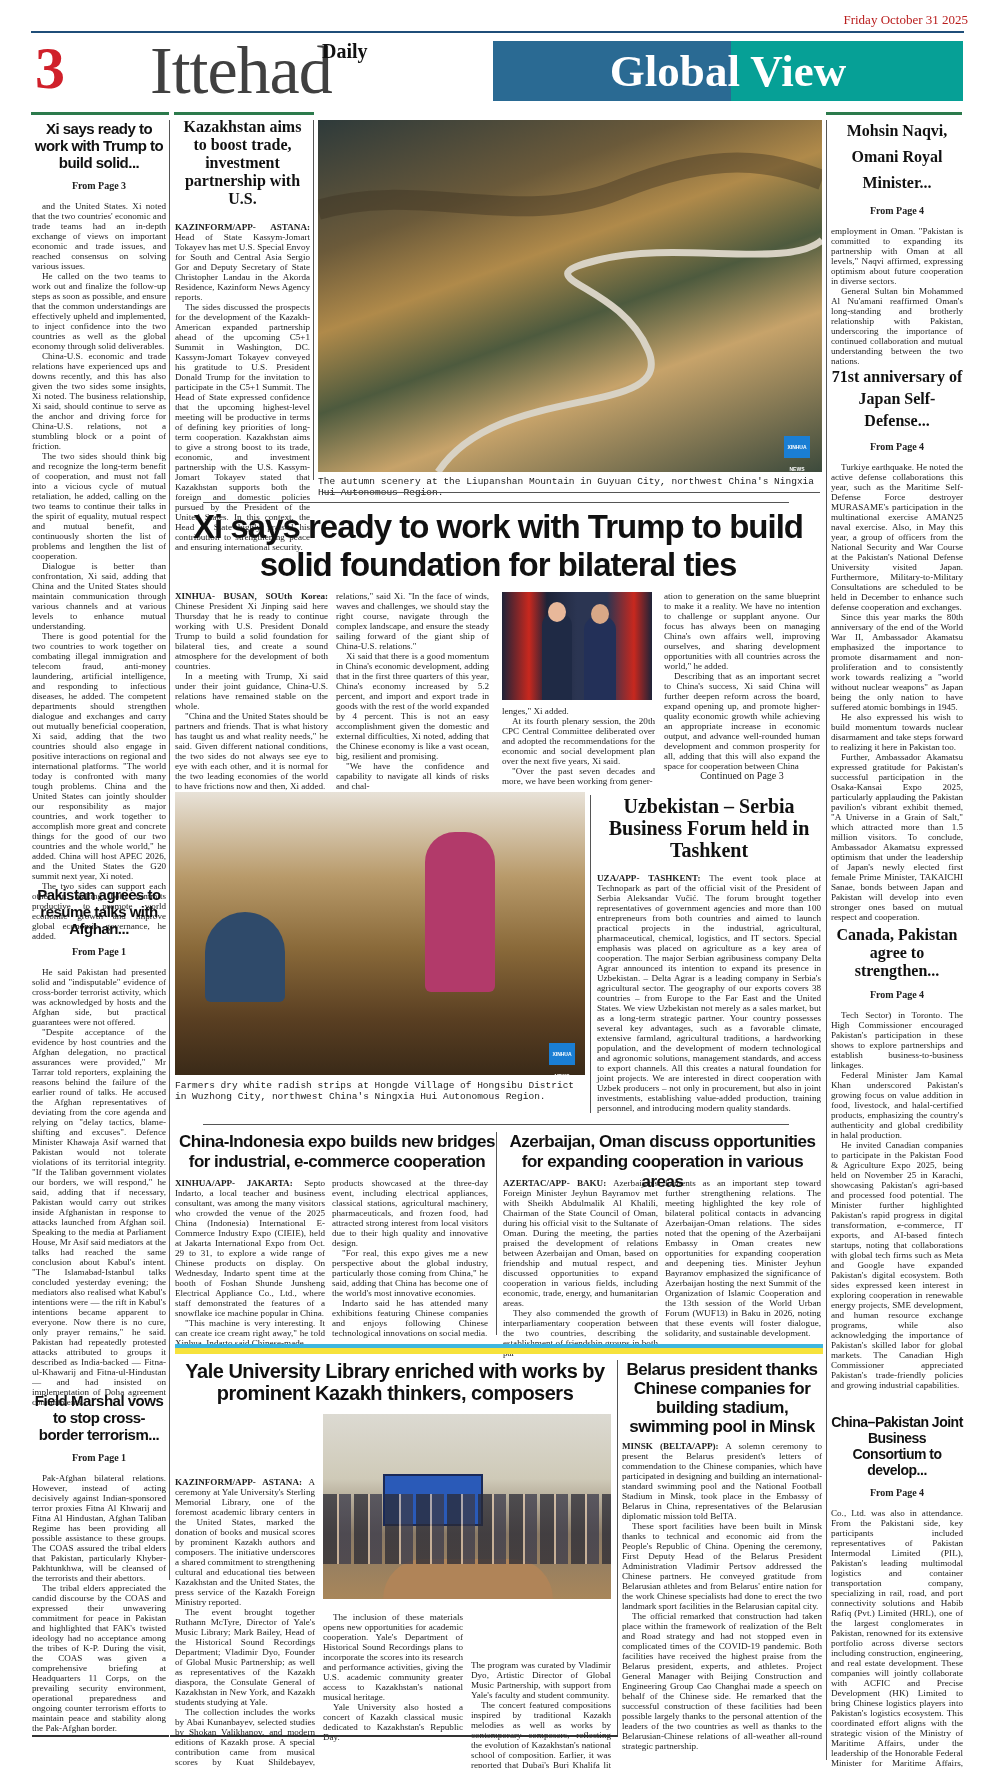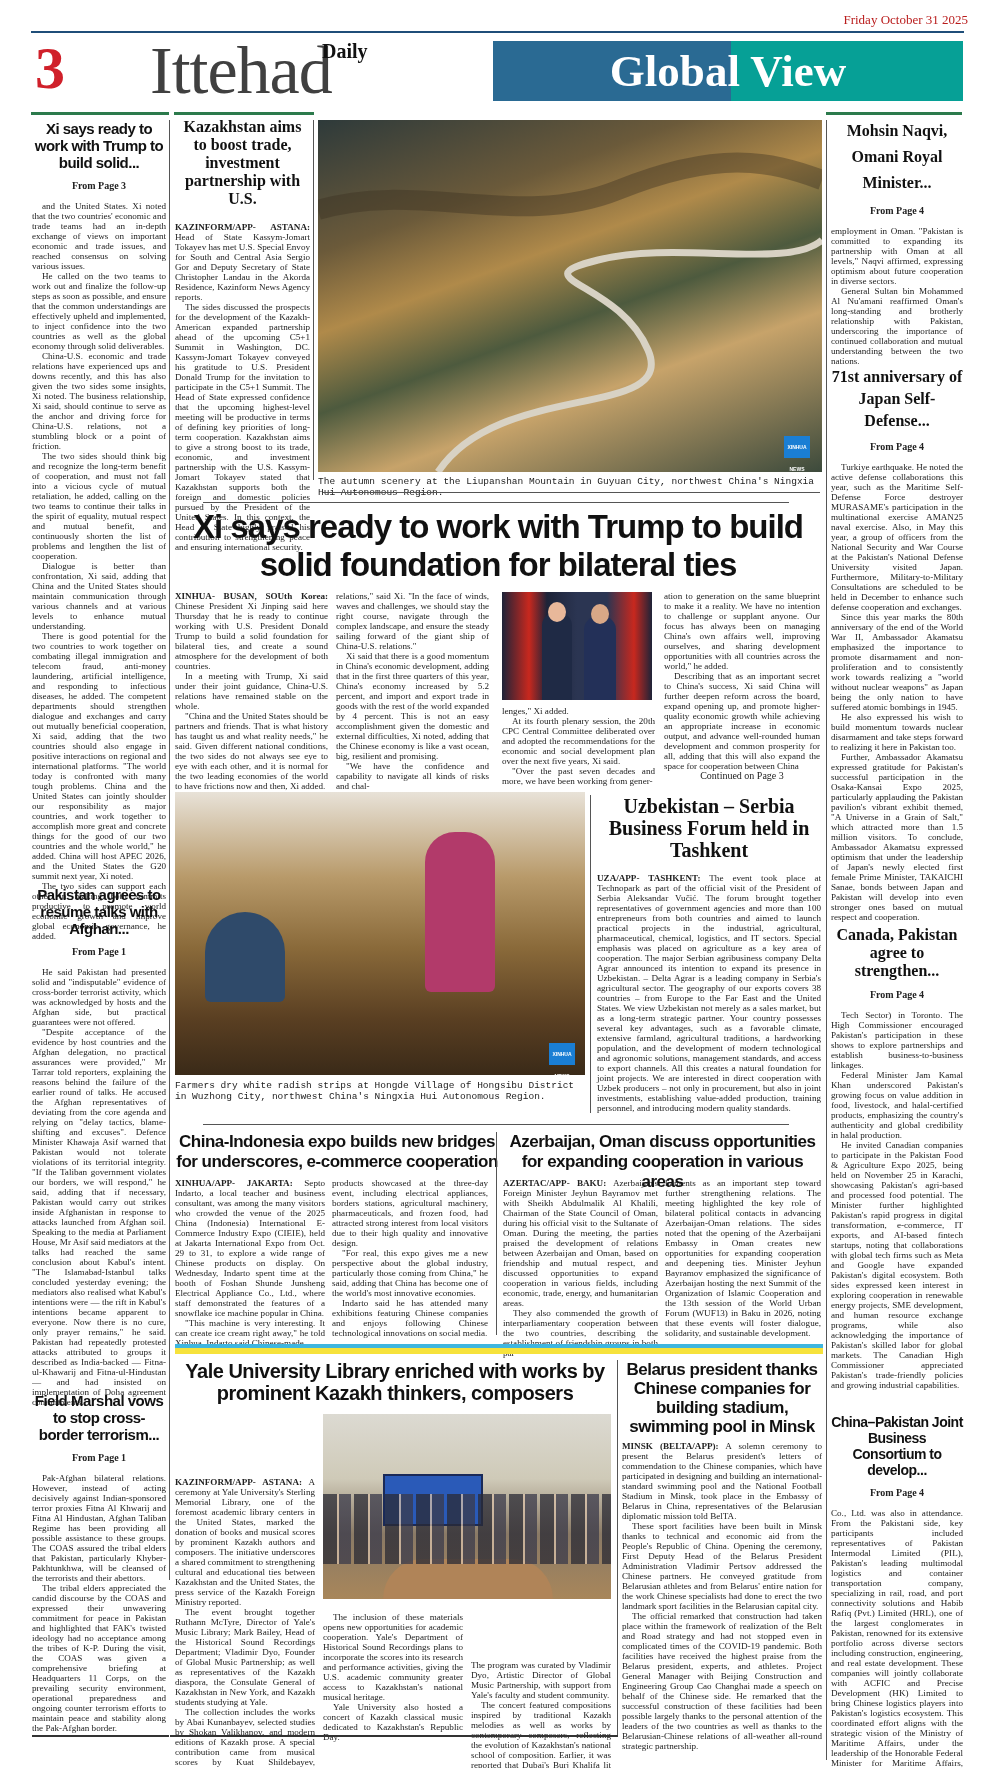--- a/index.html
+++ b/index.html
@@ -131,27 +131,27 @@
 <div class="caption" style="left:175px;top:1080px;width:412px">Farmers dry white radish strips at Hongde Village of Hongsibu District in Wuzhong City, northwest China's Ningxia Hui Autonomous Region.</div>
 
 <div class="vline" style="left:590px;top:795px;height:318px"></div>
 <div class="col" style="left:597px;top:795px;width:224px">
   <div class="head-serif" style="font-size:20px;line-height:22px;margin-bottom:12px">Uzbekistan – Serbia Business Forum held in Tashkent</div>
   <p style="text-indent:0"><span class="dateline">UZA/APP- TASHKENT:</span> <span>The event took place at Technopark as part of the official visit of the President of Serbia Aleksandar Vučić. The forum brought together representatives of government agencies and more than 100 entrepreneurs from both countries and aimed to launch practical projects in the industrial, agricultural, pharmaceutical, chemical, logistics, and IT sectors. Special emphasis was placed on agriculture as a key area of cooperation. The major Serbian agribusiness company Delta Agrar announced its intention to expand its presence in Uzbekistan. – Delta Agrar is a leading company in Serbia's agricultural sector. The geography of our exports covers 38 countries – from Europe to the Far East and the United States. We view Uzbekistan not merely as a sales market, but as a long-term strategic partner. Your country possesses several key advantages, such as a favorable climate, extensive farmland, agricultural traditions, a hardworking population, and the development of modern technological and agronomic solutions, management standards, and access to export channels. All this creates a natural foundation for joint projects. We are interested in direct cooperation with Uzbek producers – not only in procurement, but also in joint investments, establishing value-added production, training personnel, and introducing modern quality standards.</span></p>
 </div>
 
 <div class="hline" style="left:203px;width:586px;top:1124px"></div>
 
-<div class="head-cond" style="position:absolute;left:172px;top:1132px;width:330px;font-size:17px;line-height:20px">China-Indonesia expo builds new bridges for underscores, e-commerce cooperation</div>
+<div class="head-cond" style="position:absolute;left:172px;top:1132px;width:330px;font-size:17px;line-height:20px">China-Indonesia expo builds new bridges for industrial, e-commerce cooperation</div>
 <div class="col" style="left:175px;top:1178px;width:150px">
   <p style="text-indent:0"><span class="dateline">XINHUA/APP- JAKARTA:</span> <span>Septo Indarto, a local teacher and business consultant, was among the many visitors who crowded the venue of the 2025 China (Indonesia) International E-Commerce Industry Expo (CIEIE), held at Jakarta International Expo from Oct. 29 to 31, to explore a wide range of Chinese products on display. On Wednesday, Indarto spent time at the booth of Foshan Shunde Junsheng Electrical Appliance Co., Ltd., where staff demonstrated the features of a snowflake ice machine popular in China.</span></p>
   <p>"This machine is very interesting. It can create ice cream right away," he told Xinhua. Indarto said Chinese-made</p>
 </div>
 <div class="col" style="left:332px;top:1178px;width:156px">
-  <p style="text-indent:0">products showcased at the three-day event, including electrical appliances, borders stations, agricultural machinery, pharmaceuticals, and frozen food, had attracted strong interest from local visitors due to their high quality and innovative design.</p>
+  <p style="text-indent:0">products showcased at the three-day event, including electrical appliances, classical stations, agricultural machinery, pharmaceuticals, and frozen food, had attracted strong interest from local visitors due to their high quality and innovative design.</p>
   <p>"For real, this expo gives me a new perspective about the global industry, particularly those coming from China," he said, adding that China has become one of the world's most innovative economies.</p>
   <p>Indarto said he has attended many exhibitions featuring Chinese companies and enjoys following Chinese technological innovations on social media.</p>
 </div>
 <div class="vline" style="left:496px;top:1132px;height:203px"></div>
 
 <div class="head-cond" style="position:absolute;left:500px;top:1132px;width:325px;font-size:17px;line-height:20px">Azerbaijan, Oman discuss opportunities for expanding cooperation in various areas</div>
 <div class="col" style="left:503px;top:1178px;width:155px">
   <p style="text-indent:0"><span class="dateline">AZERTAC/APP- BAKU:</span> <span>Azerbaijan's Foreign Minister Jeyhun Bayramov met with Sheikh Abdulmalik Al Khalili, Chairman of the State Council of Oman, during his official visit to the Sultanate of Oman. During the meeting, the parties praised the development of relations between Azerbaijan and Oman, based on friendship and mutual respect, and discussed opportunities to expand cooperation in various fields, including economic, trade, energy, and humanitarian areas.</span></p>
   <p>They also commended the growth of interparliamentary cooperation between the two countries, describing the establishment of friendship groups in both par-</p>
 </div>

